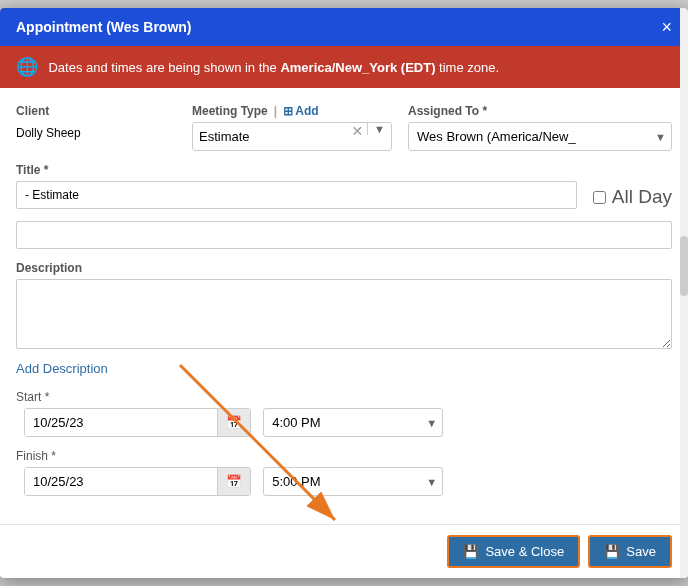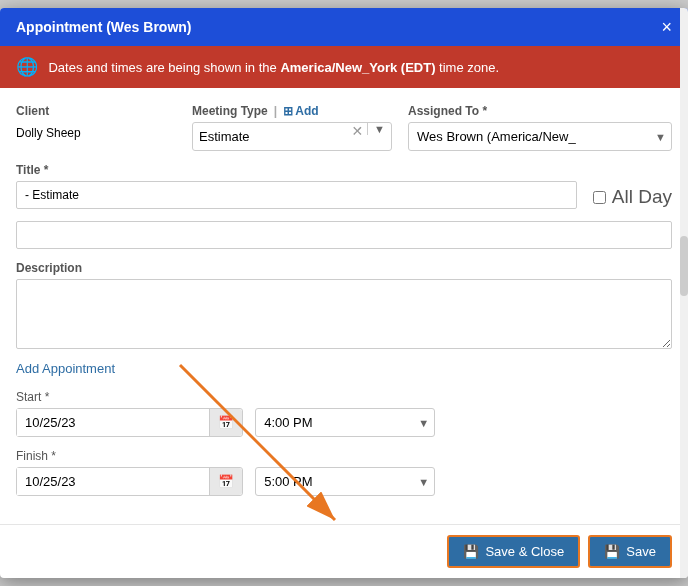--- a/index.html
+++ b/index.html
@@ -45,21 +45,21 @@
     .all-day-row { display: flex; align-items: center; gap: 6px; padding-top: 22px; flex-shrink: 0; }
     .all-day-row input[type=checkbox] { cursor: pointer; }
     .all-day-label { font-size: 19px; color: #555; white-space: nowrap; }
 
     .title-allday-row { display: flex; gap: 16px; align-items: center; margin-bottom: 12px; }
 
     textarea.form-input { resize: vertical; min-height: 70px; }
 
     .add-recurrence-link { color: #2e6da4; text-decoration: none; font-size: 13px; display: inline-block; margin-bottom: 14px; cursor: pointer; }
 
-    .datetime-row { display: flex; gap: 12px; align-items: center; margin-bottom: 12px; }
+    .datetime-row { display: flex; gap: 12px; align-items: center; margin-bottom: 12px; margin-left: 8px; }
     .datetime-label { font-size: 12px; color: #555; margin-bottom: 4px; }
     .date-input-wrapper { display: flex; align-items: center; border: 1px solid #ccc; border-radius: 3px; background: #fff; flex: 0 0 160px; }
     .date-input-wrapper input { border: none; outline: none; padding: 6px 8px; font-size: 13px; flex: 1; }
     .date-input-wrapper .calendar-icon { padding: 6px 8px; background: #e8e8e8; border-left: 1px solid #ccc; cursor: pointer; color: #555; border-radius: 0 3px 3px 0; }
     .time-select-wrapper { flex: 0 0 180px; position: relative; }
     .time-select-wrapper select { width: 100%; appearance: none; border: 1px solid #ccc; border-radius: 3px; padding: 6px 28px 6px 8px; font-size: 13px; outline: none; background: #fff; cursor: pointer; }
     .time-select-wrapper .select-arrow { position: absolute; right: 6px; top: 50%; transform: translateY(-50%); color: #666; pointer-events: none; font-size: 11px; }
 
     .modal-footer { padding: 10px 16px; display: flex; justify-content: flex-end; gap: 8px; border-top: 1px solid #e5e5e5; position: relative; }
 
@@ -140,21 +140,21 @@
       <input type="text" class="form-input" value="" style="">
     </div>
 
     
     <div class="form-group description" style="margin-bottom:12px;">
       <span class="form-label">Description</span>
       <textarea class="form-input" style=""></textarea>
     </div>
 
     
-    <a href="#" class="add-recurrence-link">Add Appointment</a>
+    <a href="#" class="add-recurrence-link">Add Description</a>
 
     
     <div style="margin-bottom:12px;">
       <div class="datetime-label">Start *</div>
       <div class="datetime-row">
         <div class="date-input-wrapper">
           <input type="text" value="10/25/23" style="border: none; outline: none; padding: 6px 8px; font-size: 13px; flex: 1 1 0%;">
           <span class="calendar-icon">📅</span>
         </div>
         <div class="time-select-wrapper">

